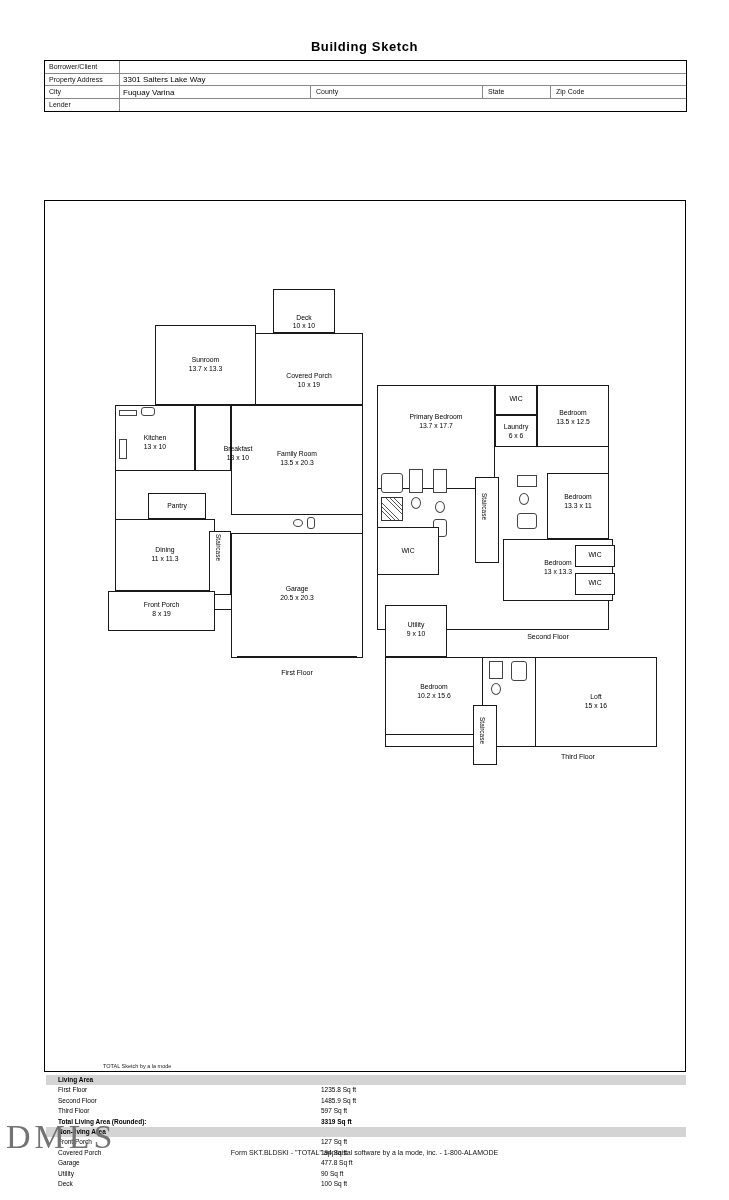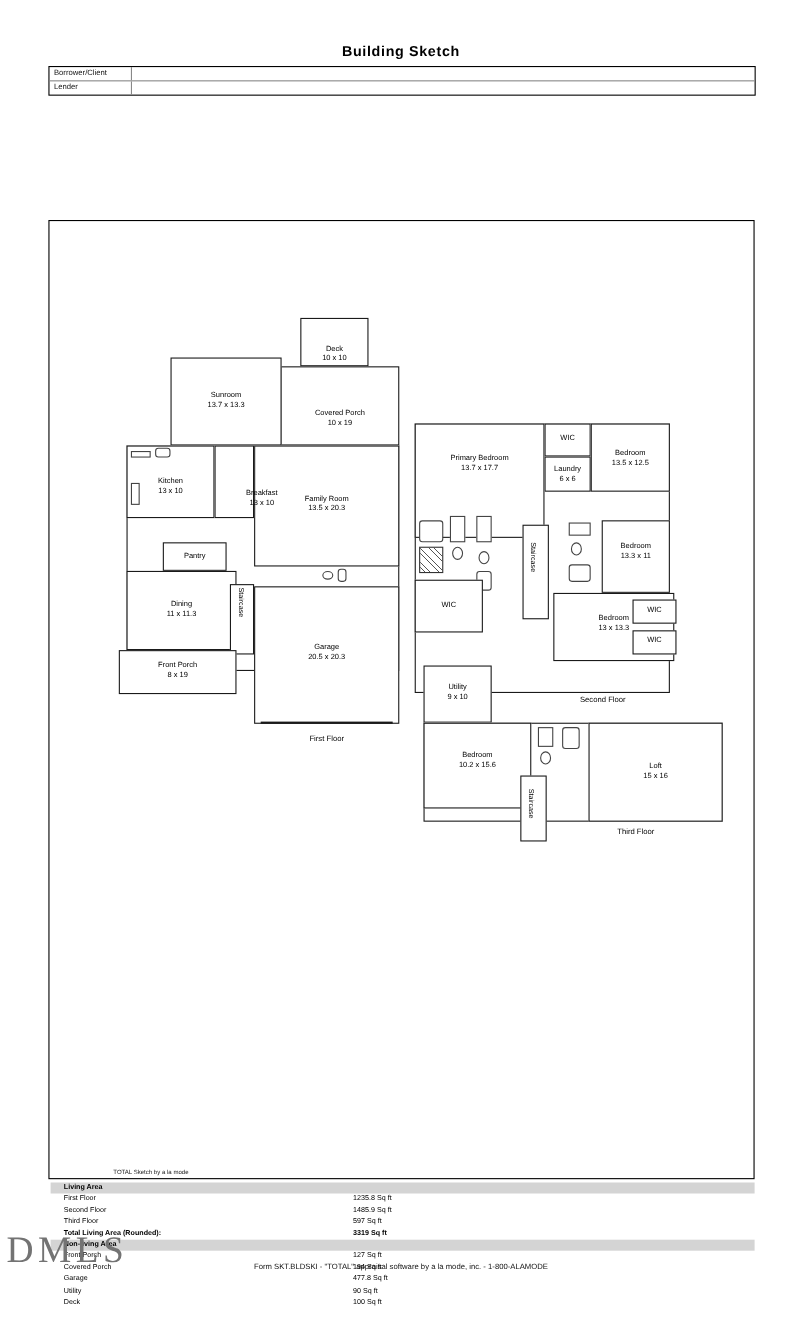--- a/index.html
+++ b/index.html
@@ -204,20 +204,39 @@
 
   <div class="doc-title">Building Sketch</div>
 
   <div class="hdr">
     <div class="row">
       <span class="lbl" style="left:4px;">Borrower/Client</span>
       <span class="vline" style="left:74px;"></span>
       <span class="val" style="left:78px;"></span>
     </div>
     <div class="row">
+      <span class="lbl" style="left:4px;">Property Address</span>
+      <span class="vline" style="left:74px;"></span>
+      <span class="val" style="left:78px;">3301 Salters Lake Way</span>
+    </div>
+    <div class="row">
+      <span class="lbl" style="left:4px;">City</span>
+      <span class="vline" style="left:74px;"></span>
+      <span class="val" style="left:78px;">Fuquay Varina</span>
+      <span class="vline" style="left:265px;"></span>
+      <span class="lbl" style="left:271px;">County</span>
+      <span class="val" style="left:305px;"></span>
+      <span class="vline" style="left:437px;"></span>
+      <span class="lbl" style="left:443px;">State</span>
+      <span class="val" style="left:470px;"></span>
+      <span class="vline" style="left:505px;"></span>
+      <span class="lbl" style="left:511px;">Zip Code</span>
+      <span class="val" style="left:555px;"></span>
+    </div>
+    <div class="row">
       <span class="lbl" style="left:4px;">Lender</span>
       <span class="vline" style="left:74px;"></span>
       <span class="val" style="left:78px;"></span>
     </div>
   </div>
 
   <div class="sketch-frame">
 
     <div class="rm" style="left:228px;top:88px;width:62px;height:44px;"></div>
     <div class="lbltxt" style="left:228px;top:113px;width:62px;">Deck</div>

